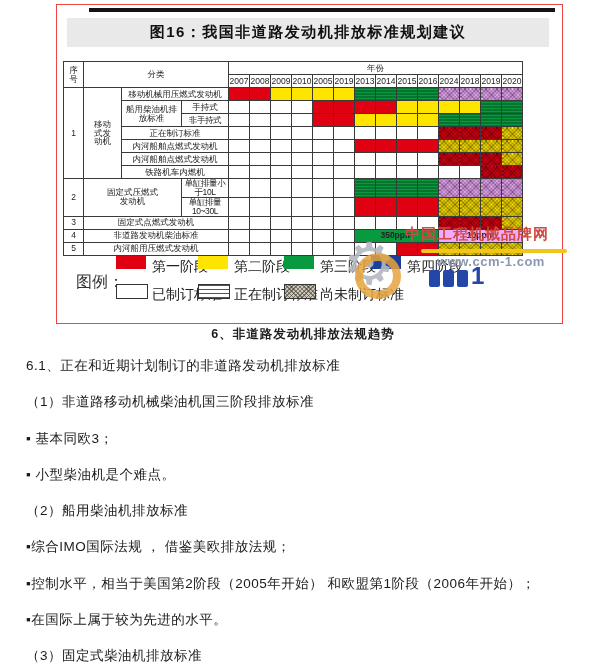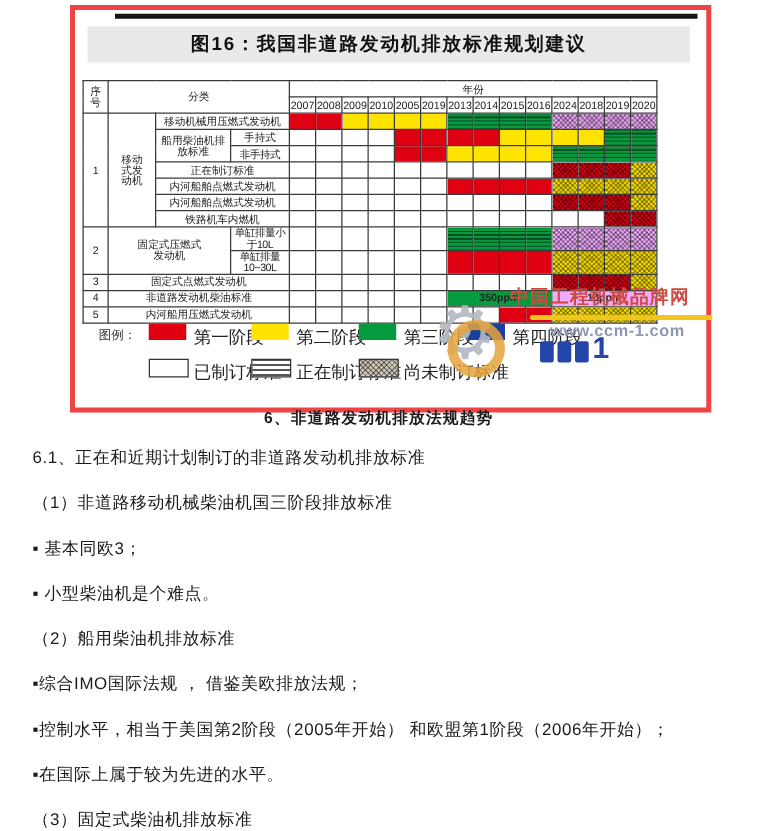--- a/index.html
+++ b/index.html
@@ -4,21 +4,21 @@
 <style>
   html,body{margin:0;padding:0}
   body{
     width:606px;height:665px;position:relative;overflow:hidden;
     background:#fff;color:#1c1c1c;
     font-family:"Liberation Sans","DejaVu Sans",sans-serif;
   }
   
   .figure-box{
     position:absolute;left:56px;top:4px;width:505px;height:318px;
-    background:#fff;border:4px solid #ef4444;
+    background:#fff;border:1px solid #ef4444;
   }
   .topbar{position:absolute;left:32px;top:3px;width:466px;height:4px;background:#141414}
   .fig-title{
     position:absolute;left:10px;top:13px;width:482px;height:29px;background:#e9e9e9;
     display:flex;align-items:center;justify-content:center;
     font-size:15px;font-weight:bold;color:#111;letter-spacing:1.5px;
   }
   
   table.grid{position:absolute;left:6px;top:56px;border-collapse:collapse;table-layout:fixed}
   table.grid td{
@@ -34,21 +34,21 @@
   td.sm{font-size:7.5px;letter-spacing:-0.4px;white-space:nowrap}
   td.w{background:#fff}
   td.r{background:#df0012}
   td.y{background:#ffe400}
   td.g{background:#089a3e}
   td.b{background:#f0abfc}
   td.hp{background-image:repeating-linear-gradient(0deg,rgba(0,0,0,.5) 0 1px,transparent 1px 3px)}
   td.dp{background-image:repeating-linear-gradient(45deg,rgba(0,0,0,.38) 0 1px,transparent 1px 2.6px),repeating-linear-gradient(-45deg,rgba(0,0,0,.38) 0 1px,transparent 1px 2.6px)}
   td.bar{font-size:8.5px;font-weight:bold;color:#16213f}
   
-  .lg-label{position:absolute;left:19px;top:253px;font-size:10px;color:#333}
+  .lg-label{position:absolute;left:19px;top:267px;font-size:16px;color:#333}
   .sw{position:absolute;width:30px;height:13px;display:inline-block}
   .sw.bordered{border:1px solid #333;background:#fff}
   .sw.hatch{border:1px solid #333;background:#fff;background-image:repeating-linear-gradient(0deg,#555 0 1.5px,transparent 1.5px 4px)}
   .sw.dots{border:1px solid #333;background:#cdc6ba;background-image:repeating-linear-gradient(45deg,rgba(60,55,45,.55) 0 1px,transparent 1px 3px),repeating-linear-gradient(-45deg,rgba(60,55,45,.55) 0 1px,transparent 1px 3px)}
   .lg-text{position:absolute;font-size:14px;color:#222;white-space:nowrap}
   
   .wm{position:absolute;left:284px;top:216px;width:236px;height:94px;z-index:5}
   .wm-brand{position:absolute;left:64px;top:4px;font-size:15px;font-weight:bold;color:#cf4a41;letter-spacing:1px;white-space:nowrap}
   .wm-line{position:absolute;left:80px;top:28px;width:146px;height:4px;background:#f2c51d;border-radius:2px}
   .wm-url{position:absolute;left:96px;top:33px;font-size:13px;font-weight:bold;color:#8b98b0;letter-spacing:.5px}

